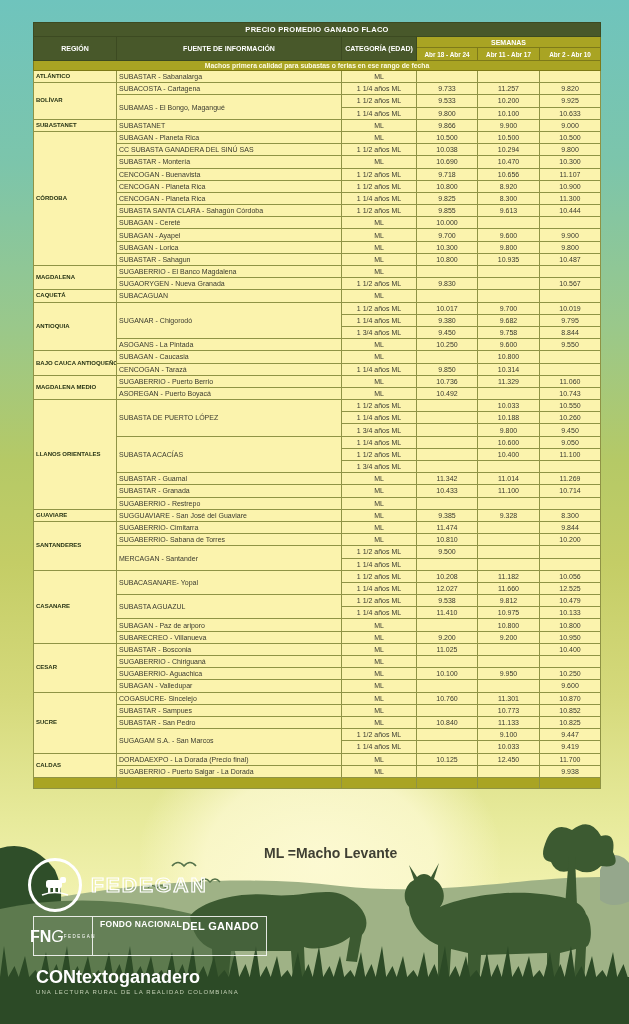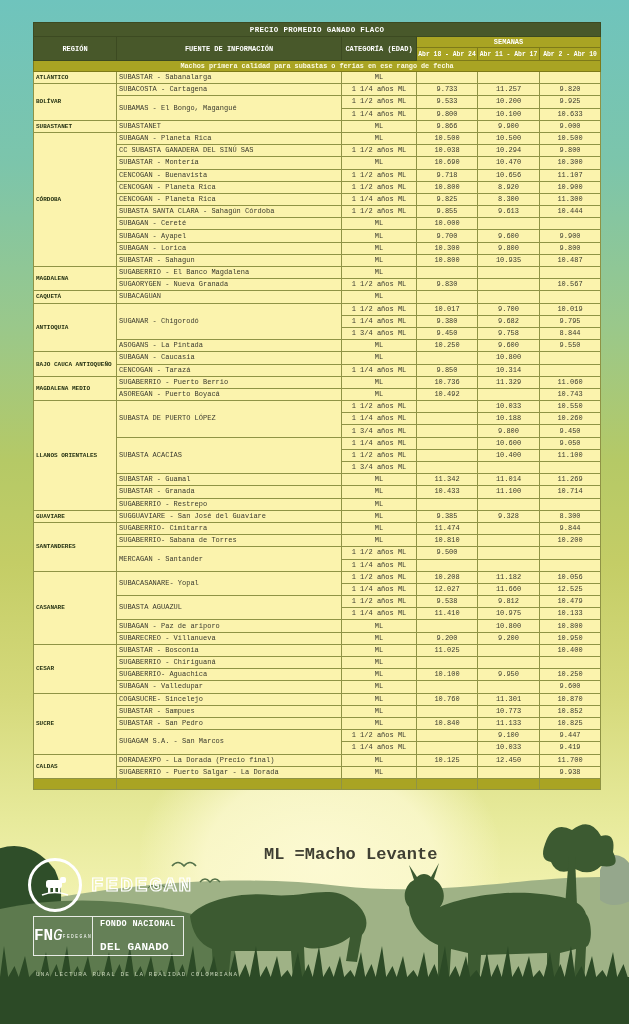--- a/index.html
+++ b/index.html
@@ -1,50 +1,50 @@
 <!DOCTYPE html>
 <html><head>
 <meta charset="utf-8">
 <style>
   html,body{margin:0;padding:0;}
   .page{position:relative;width:629px;height:1024px;overflow:hidden;
-    font-family:Liberation Mono, monospace;
+    font-family:Liberation Sans, sans-serif;
     background:linear-gradient(180deg,#6fc4bd 0%,#7cc5ab 16%,#9ac88a 32%,#b5c966 45%,#c4cd66 55%,#d5d97b 68%,#e7ea9b 80%,#f2f2b0 88%,#f4f3b6 100%);}
   .sun{position:absolute;left:140px;top:722px;width:360px;height:280px;z-index:1;
     background:radial-gradient(ellipse at center,rgba(253,250,212,0.95) 0%,rgba(253,250,212,0.75) 45%,rgba(253,250,212,0) 72%);}
   .scene{position:absolute;left:0;bottom:0;width:629px;height:210px;z-index:2;}
 
   table.price{position:absolute;left:33px;top:22px;width:567px;z-index:3;
     border-collapse:collapse;table-layout:fixed;border:1.5px solid #3f4d20;}
   table.price td,table.price th{box-sizing:border-box;border:1px solid #8f9345;overflow:hidden;white-space:nowrap;}
   .t-title{background:#48582a;color:#fff;font-size:7.5px;font-weight:bold;text-align:center;height:14px;letter-spacing:.3px;border:1px solid #3c4a21!important;}
   .t-head{background:#48582a;color:#fff;font-size:7px;font-weight:bold;text-align:center;border:1px solid #3c4a21!important;}
   .sem{background:#a9a423;color:#fff;font-size:7px;font-weight:bold;text-align:center;height:11px;border:1px solid #7d7a19!important;}
   .wk{background:#a9a423;color:#fff;font-size:6.4px;font-weight:bold;text-align:center;height:13px;border:1px solid #7d7a19!important;}
   .subhead{background:#a9a423;color:#fdfbe2;font-size:6.8px;font-weight:bold;text-align:center;height:10px;border:1px solid #7d7a19!important;}
   tbody td{background:#fbf3ad;height:12.2px;font-size:7px;color:#3b3b2f;line-height:11px;padding:0 2px;}
   td.region{font-weight:bold;font-size:6px;color:#253213;text-align:left;vertical-align:middle;}
   td.fuente{text-align:left;}
   td.cat,td.val{text-align:center;}
   tr.gs td{border-top:1.6px solid #4e5d28;}
   tr.footrow td{background:#a9a423;height:11px;border-top:1.6px solid #4e5d28;}
 
-  .note{position:absolute;left:264px;top:845px;z-index:5;font-size:17px;font-weight:bold;color:#3f3f33;}
+  .note{position:absolute;left:264px;top:845px;z-index:5;font-size:14px;font-weight:bold;color:#3f3f33;}
 
   .fedegan{position:absolute;left:28px;top:858px;z-index:5;display:flex;align-items:center;}
   .fed-circle{width:48px;height:48px;border:3px solid #fff;border-radius:50%;display:flex;align-items:center;justify-content:center;}
   .fedegan-text{font-size:21px;font-weight:bold;letter-spacing:2px;margin-left:9px;color:#fff;}
   @supports (-webkit-text-stroke:1px white){.fedegan-text{color:transparent;-webkit-text-stroke:1.2px #fff;}}
 
   .fng{position:absolute;left:33px;top:916px;z-index:5;display:flex;border:1px solid rgba(255,255,255,.85);background:rgba(255,255,255,.05);height:38px;}
   .fng-left{width:58px;border-right:1px solid rgba(255,255,255,.85);display:flex;flex-direction:row;align-items:center;justify-content:center;}
   .fng-mark{color:#fff;font-weight:bold;font-size:16px;line-height:15px;}
   .fng-g{font-weight:normal;font-style:italic;}
   .fng-sub{color:#fff;font-size:4.5px;letter-spacing:1.5px;margin-top:1px;}
-  .fng-right{padding:3px 7px 2px 7px;display:flex;flex-direction:column;justify-content:space-between;}
+  .fng-right{padding:3px 7px 2px 7px;display:flex;flex-direction:row;justify-content:space-between;}
   .fondo1{color:#fff;font-size:8.5px;font-weight:bold;line-height:9px;letter-spacing:.3px;}
   .fondo2{color:#fff;font-size:11px;font-weight:bold;line-height:12px;letter-spacing:.3px;}
 
   .contexto{position:absolute;left:36px;top:968px;z-index:5;}
   .contexto-main{color:#fff;font-size:18px;font-weight:bold;line-height:18px;}
   .contexto-sub{color:#c2cfb4;font-size:6px;letter-spacing:1.1px;margin-top:3px;}
 </style>
 </head>
 <body>
 
@@ -539,16 +539,17 @@
       <span class="fng-mark"><span>FN</span><span class="fng-g">G</span></span>
       <span class="fng-sub">FEDEGAN</span>
     </div>
     <div class="fng-right">
       <span class="fondo1">FONDO NACIONAL</span>
       <span class="fondo2">DEL GANADO</span>
     </div>
   </div>
 
   <div class="contexto">
+    <div class="contexto-main">CONtextoganadero</div>
     <div class="contexto-sub">UNA LECTURA RURAL DE LA REALIDAD COLOMBIANA</div>
   </div>
 
 </div>
 
 </body></html>

